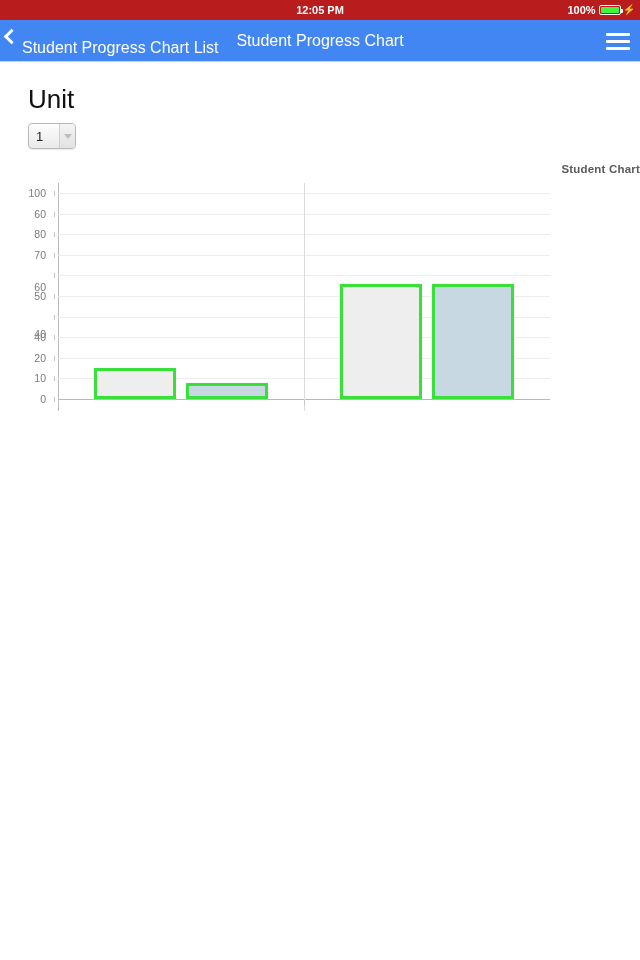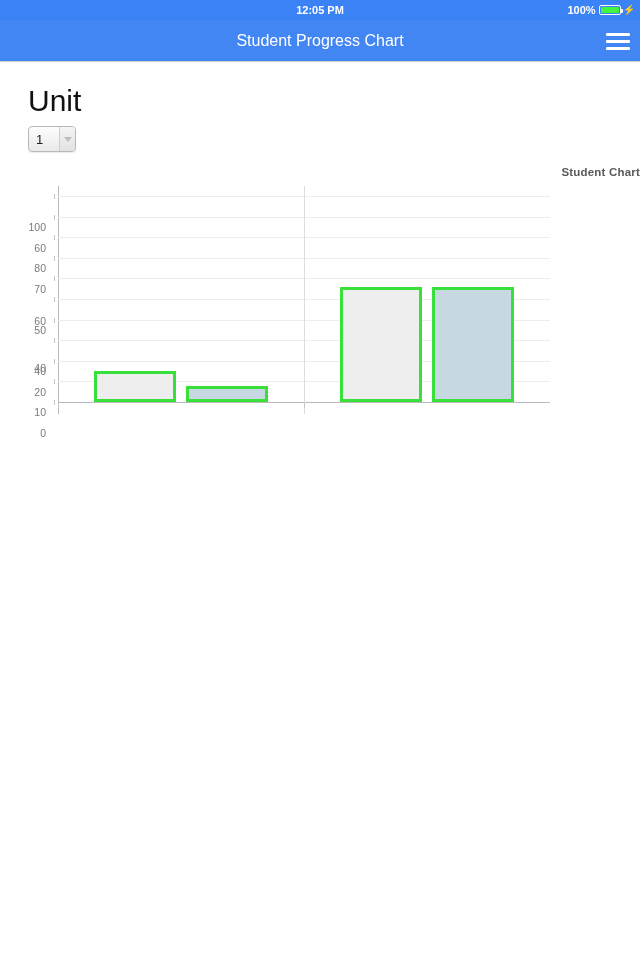--- a/index.html
+++ b/index.html
@@ -7,21 +7,21 @@
     width:640px; height:960px;
     background:#ffffff;
     font-family:"Liberation Sans", sans-serif;
     overflow:hidden;
   }
 
   
   .status-bar{
     position:relative;
     height:20px;
-    background:#3b82f6;
+    background:#b91c1c;
     color:#ffffff;
     display:flex;
     align-items:center;
     justify-content:center;
     font-size:11px;
     font-weight:bold;
   }
   .status-time{ letter-spacing:0; }
   .status-right{
     position:absolute; right:4px; top:0; height:20px;
@@ -83,21 +83,21 @@
   }
   .nav-menu span{
     display:block; width:24px; height:3px;
     background:#ffffff; border-radius:1px;
   }
 
   
   .content{ position:relative; padding:0; }
 
   .unit-heading{
-    font-size:30px;
+    font-size:26px;
     color:#111111;
     font-weight:normal;
     padding:22px 12px 0 28px;
   }
 
   .unit-select-wrap{ padding:8px 0 0 28px; }
   .unit-select{
     position:relative;
     display:inline-flex;
     align-items:stretch;
@@ -166,21 +166,20 @@
 
   
   .y-labels{ position:absolute; left:0; top:0; width:58px; height:245px; }
   .y-label{
     position:absolute;
     right:12px;
     font-size:10.5px;
     color:#7a7a7a;
     transform:translateY(-50%);
     text-align:right;
-    margin-top:31px;
   }
 
   .plot{
     position:absolute;
     left:58px; top:0;
     width:492px; height:245px;
   }
   .grid-line{
     position:absolute;
     left:0; right:0;
@@ -239,20 +238,24 @@
   <div class="status-right">
     <span>100%</span>
     <span class="battery-shell">
       <span class="battery-fill"></span>
     </span>
     <span class="bolt">⚡</span>
   </div>
 </div>
 
 <div class="nav-bar">
+  <div class="nav-back">
+    <span class="chev"></span>
+    <span class="nav-back-label">Student Progress Chart List</span>
+  </div>
   <div class="nav-title">Student Progress Chart</div>
   <div class="nav-menu">
     <span></span>
     <span></span>
     <span></span>
   </div>
 </div>
 
 <div class="content">
 

